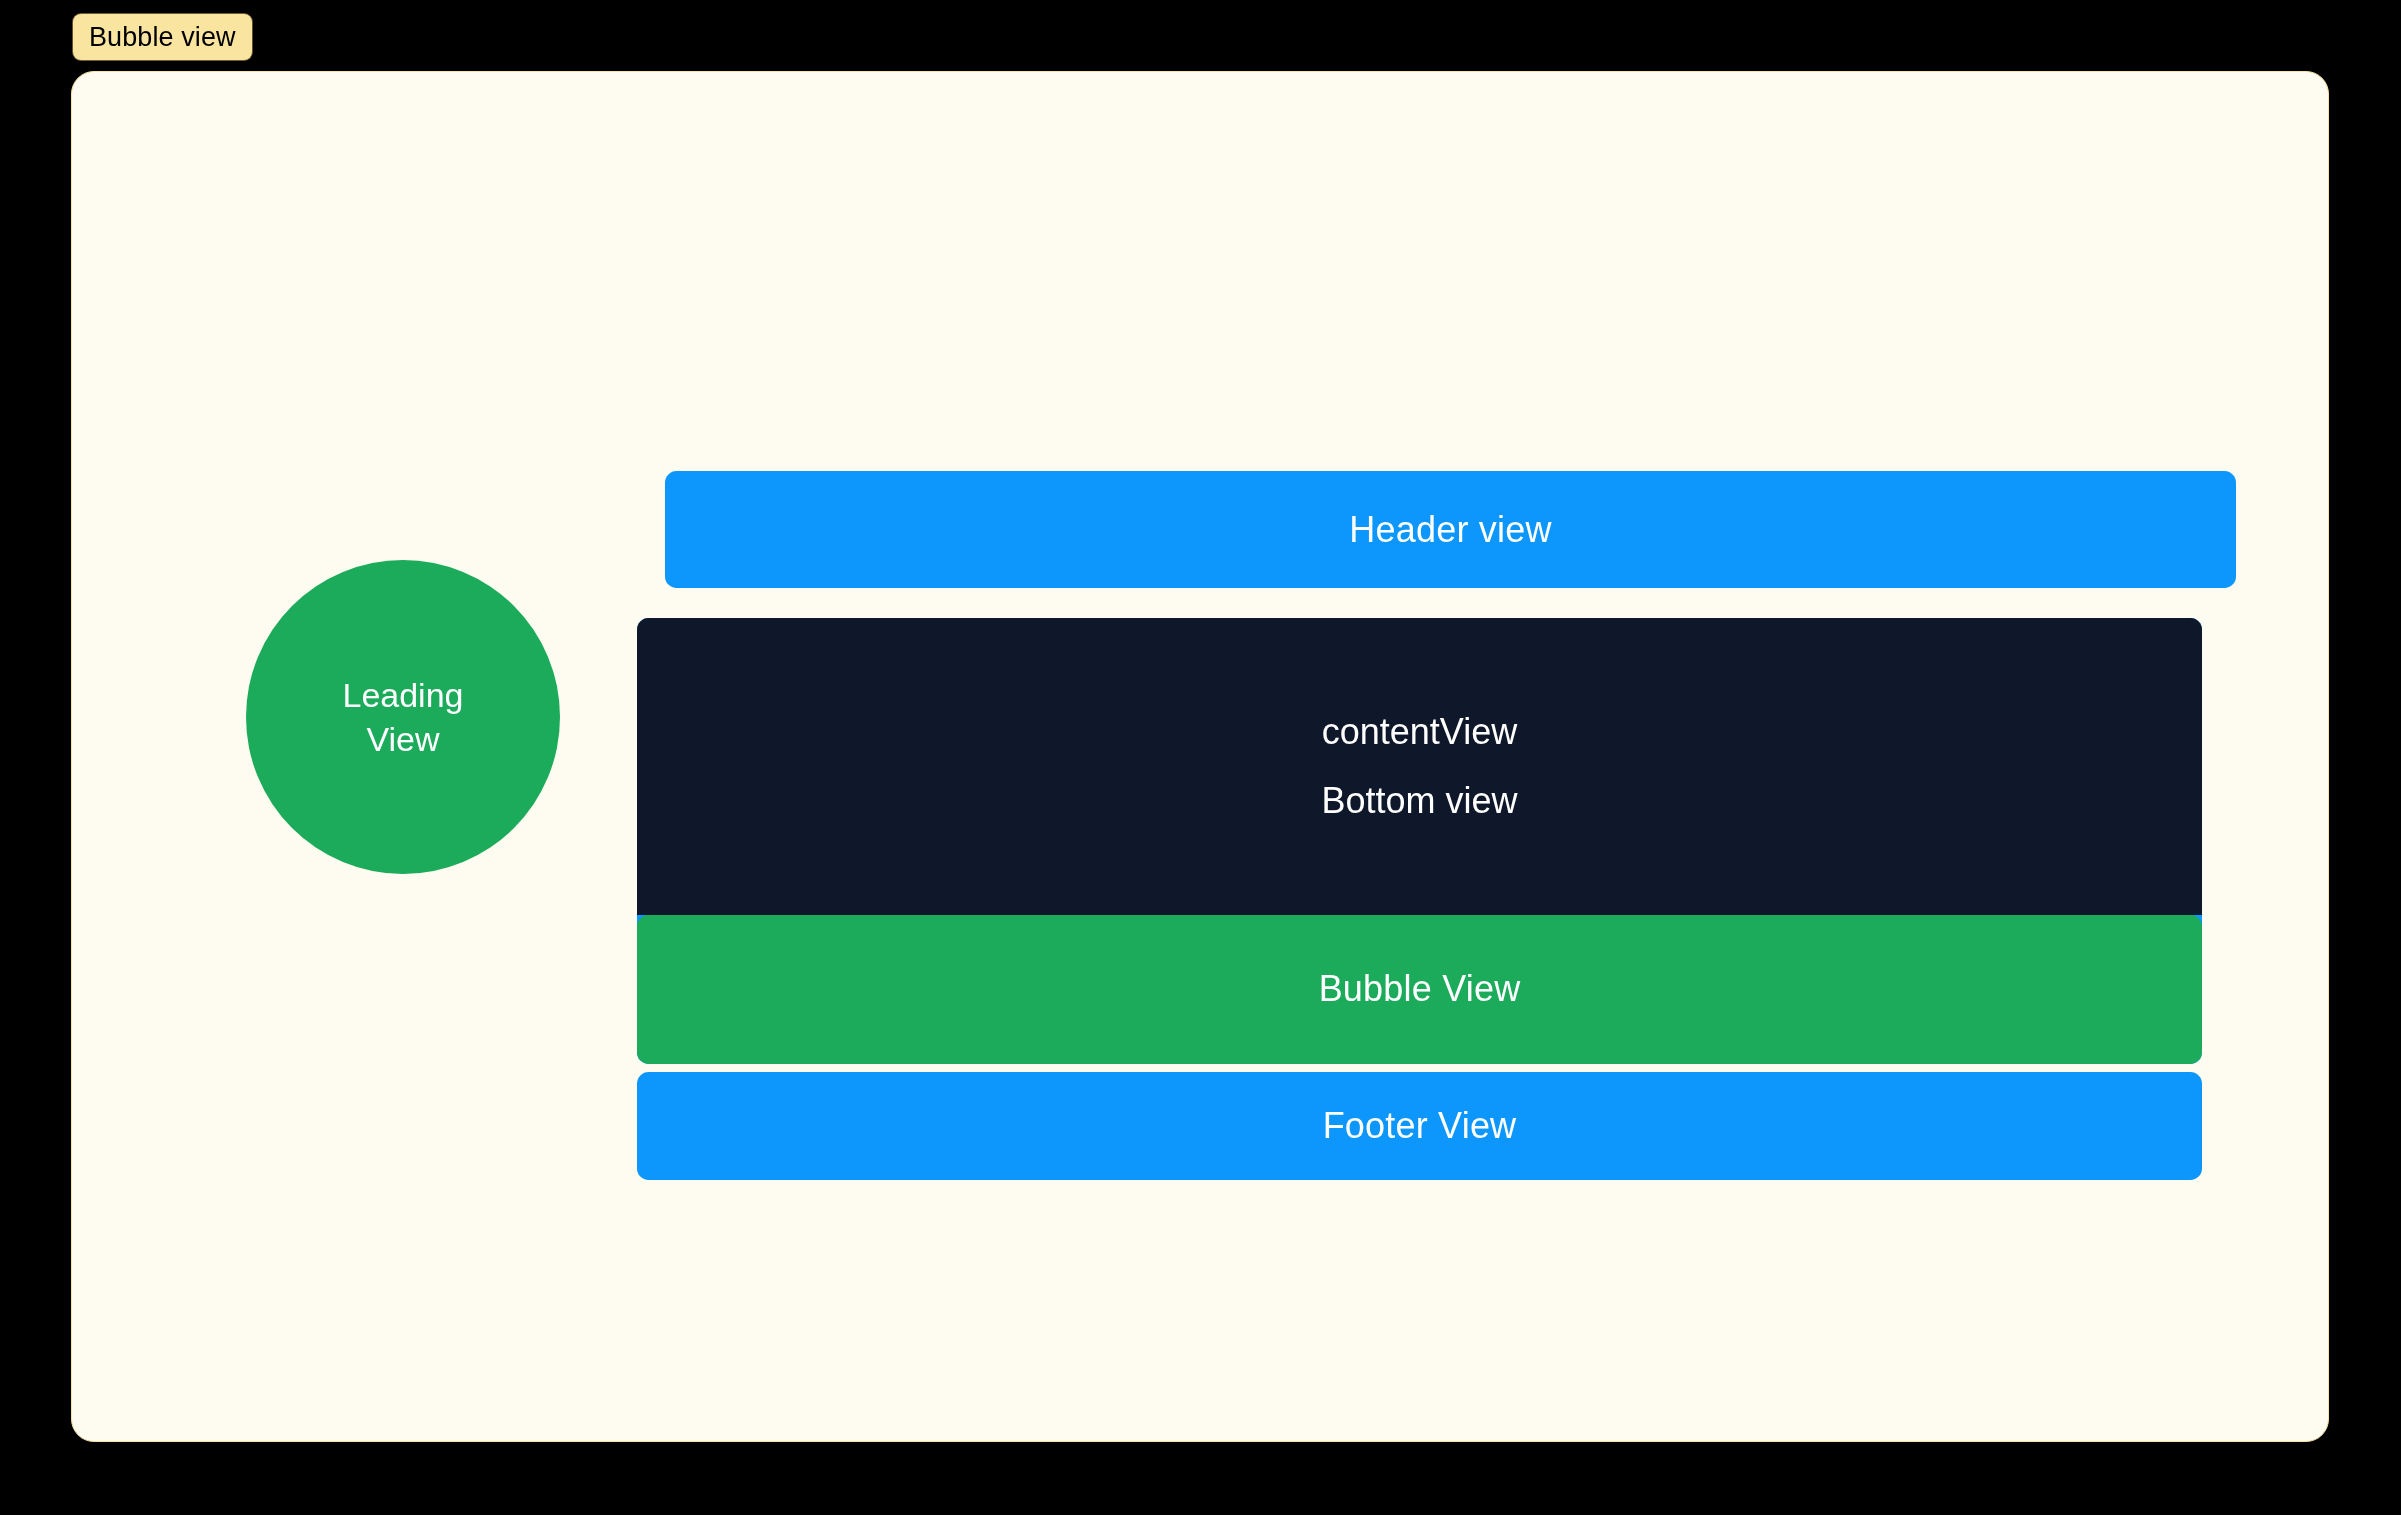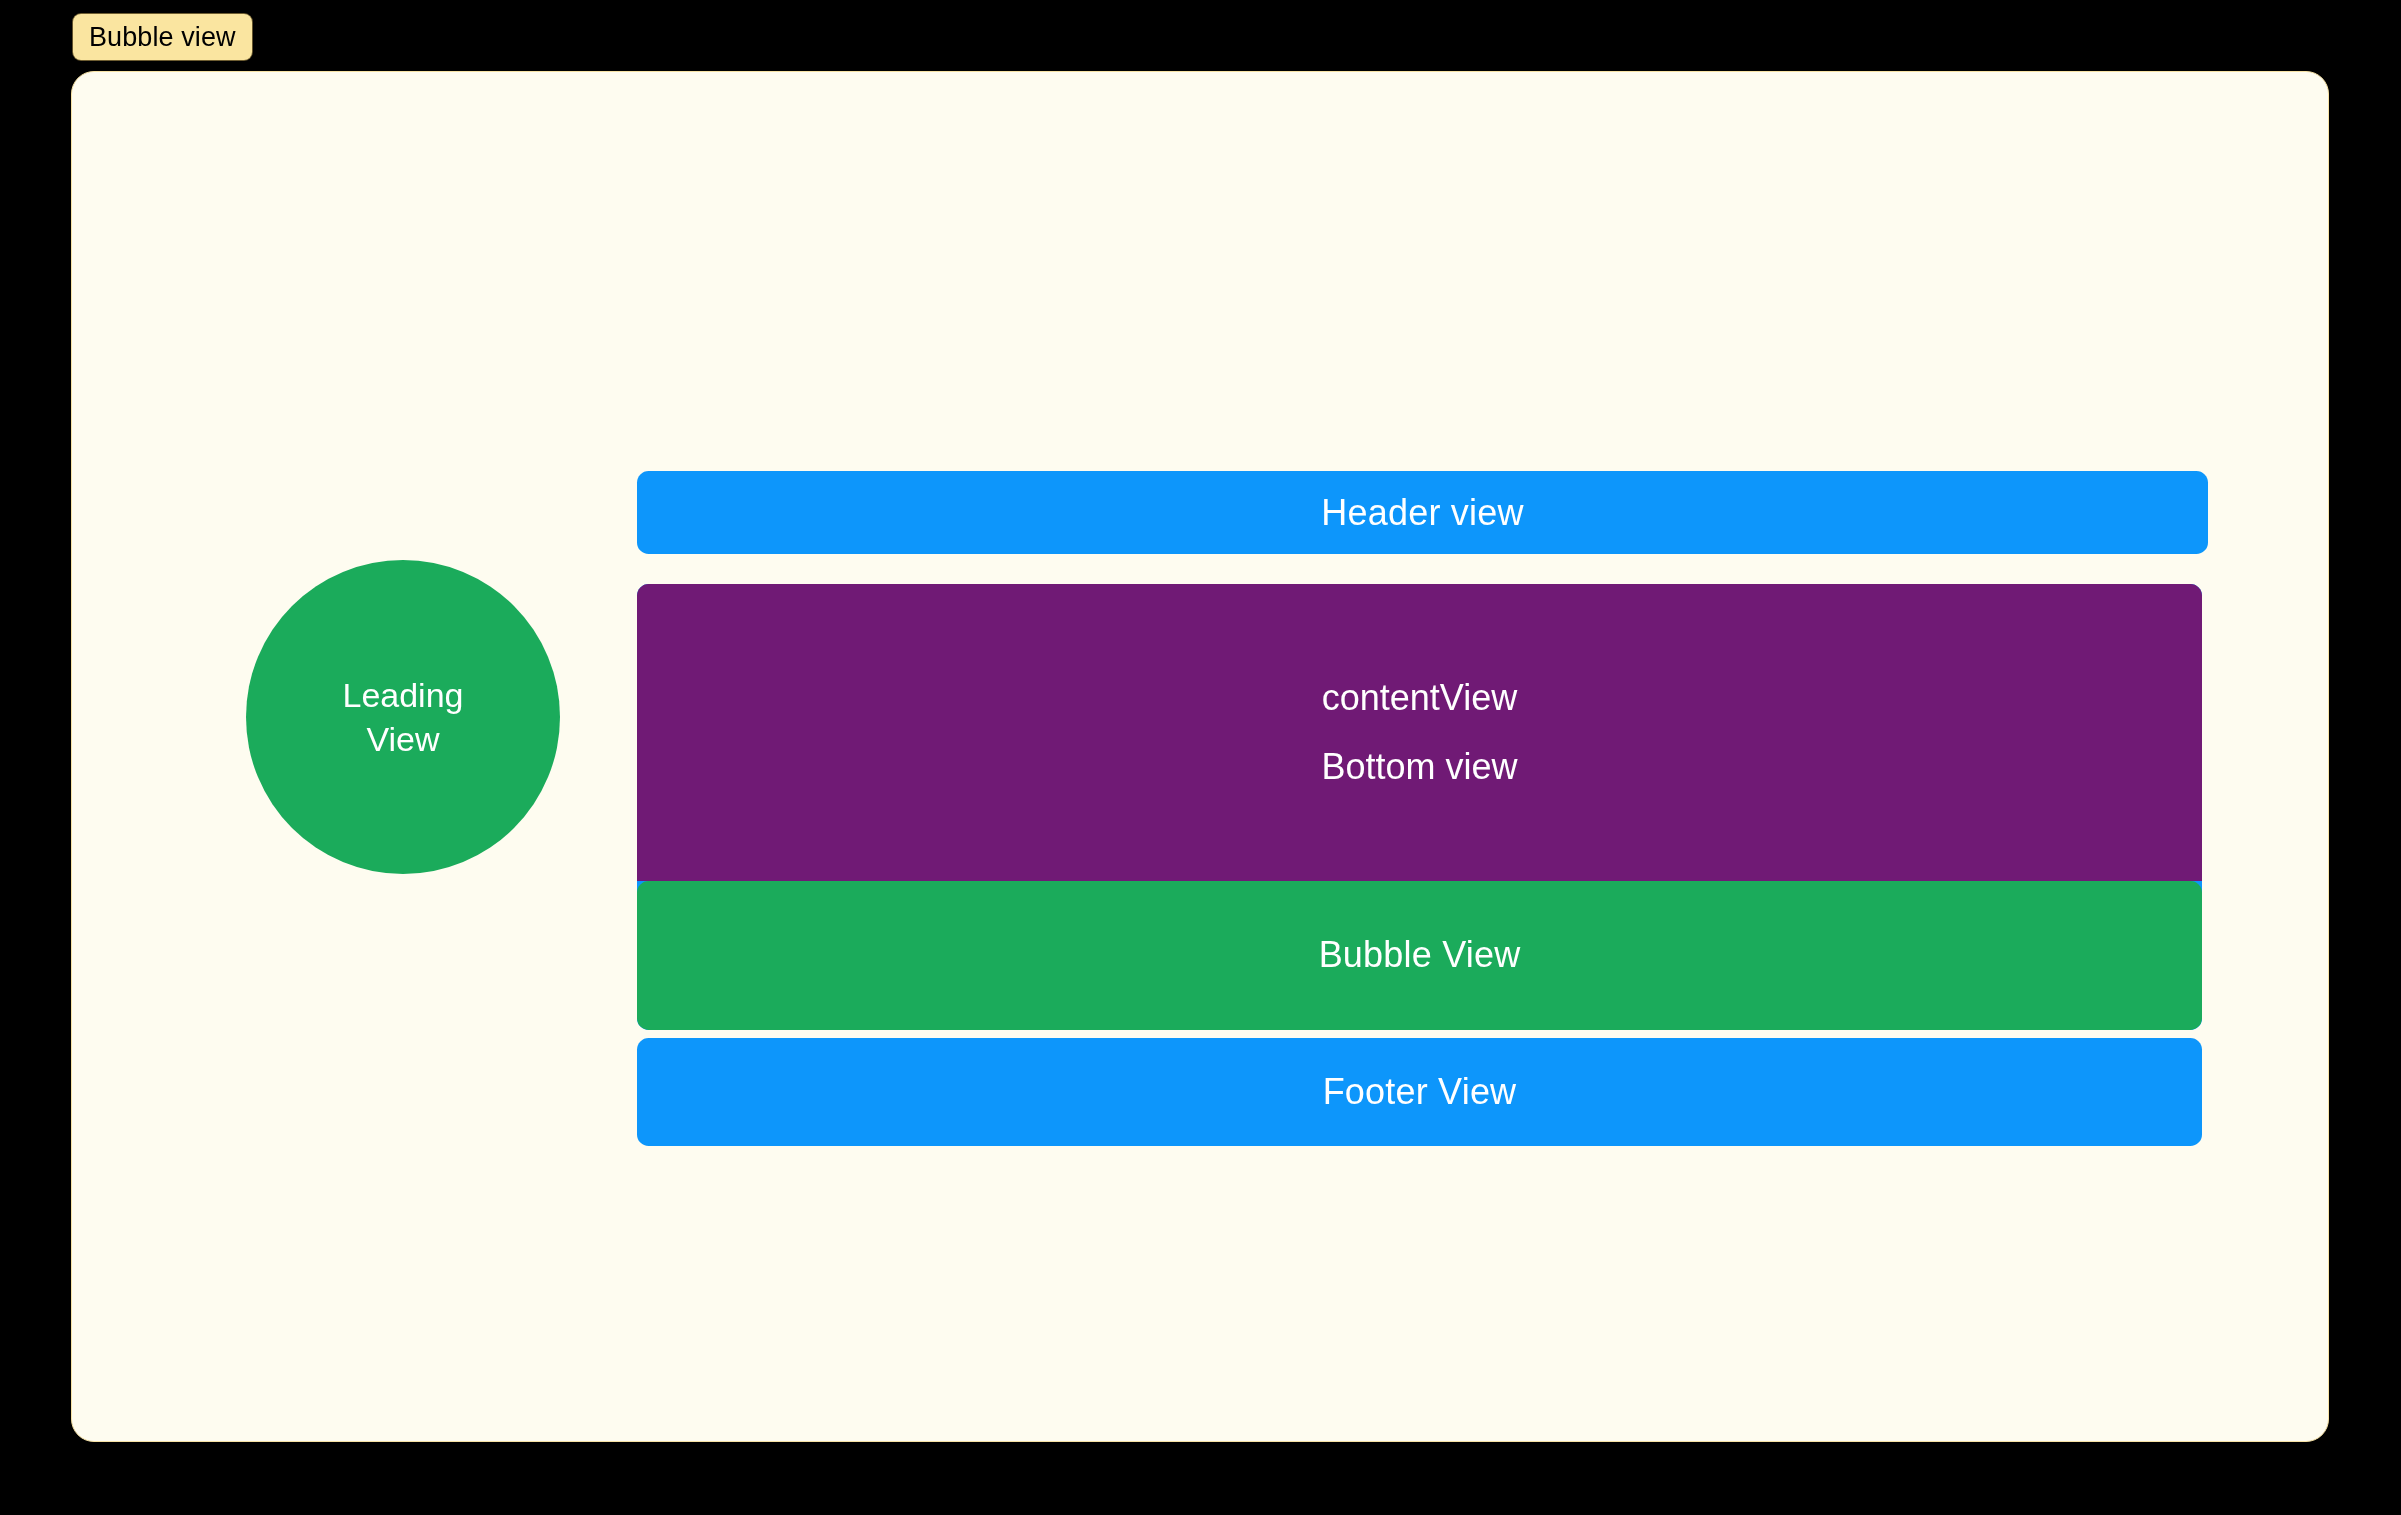--- a/index.html
+++ b/index.html
@@ -97,37 +97,38 @@
     justify-content: center;
     color: #ffffff;
     font-size: 36px;
     line-height: 1.1;
     letter-spacing: 0.2px;
   }
 
   
   #header-view {
     width: 1571px;
-    height: 83px;
+    height: 117px;
     background: #0d96fb;
     border-radius: 11.6px;
+    margin-left: 28px;
   }
 
   .stack-gap { height: 29.5px; }
 
   
   #content-group {
     width: 1565px;
     border-radius: 11.6px;
     overflow: hidden;
     background: #0d96fb;
   }
   #content-view {
     height: 297px;
-    background: #701a75;
+    background: #0f172a;
     display: flex;
     flex-direction: column;
     align-items: center;
     justify-content: center;
     gap: 29px;
   }
   #content-view .content-line {
     font-size: 36px;
     line-height: 1.1;
     color: #ffffff;

